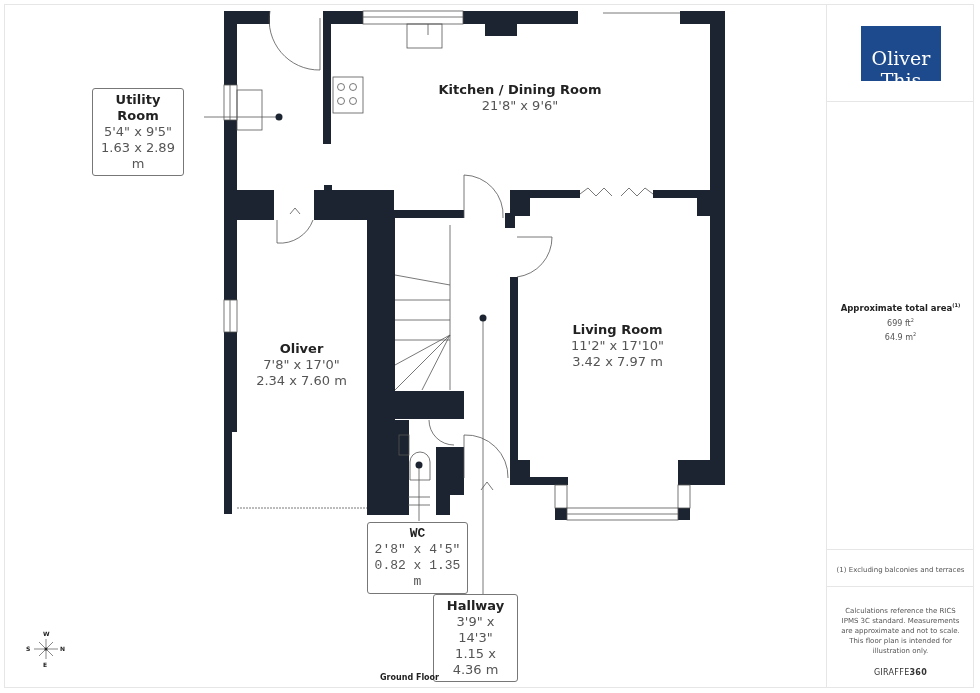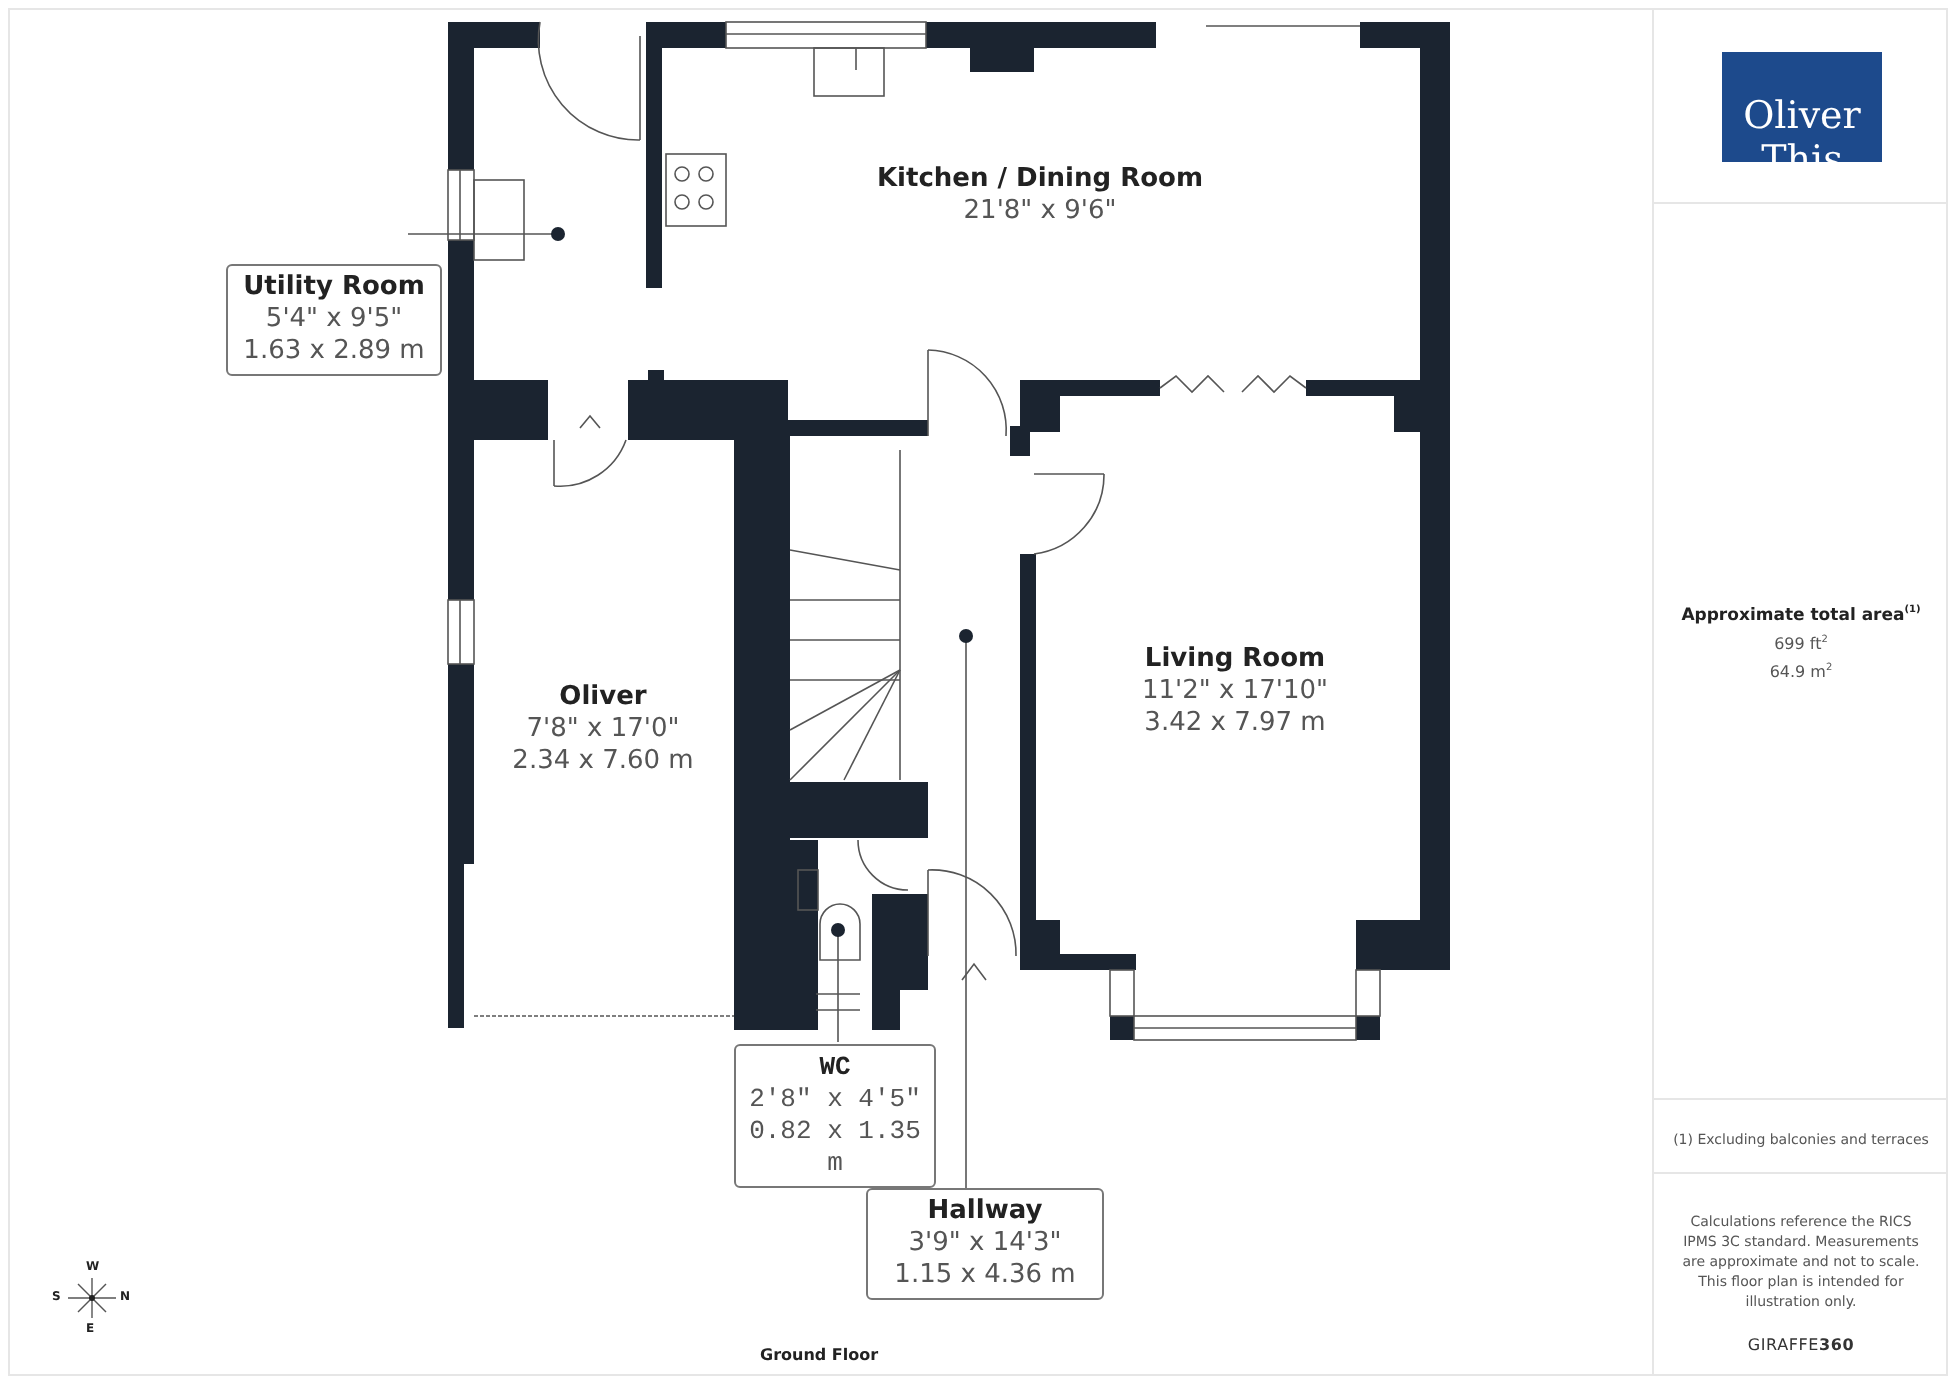--- a/index.html
+++ b/index.html
@@ -147,21 +147,21 @@
     <polyline points="290,214 295,208 300,214"></polyline>
     <polyline points="481,490 487,482 493,490"></polyline>
   </g>
   <g fill="#1b2430">
     <circle cx="279" cy="117" r="3.5"></circle>
     <circle cx="483" cy="318" r="3.5"></circle>
     <circle cx="419" cy="465" r="3.5"></circle>
   </g>
 </svg>
 
-<div class="label boxed" style="left:113px;top:88px;width:108px;margin-top:44px;">
+<div class="label boxed" style="left:92px;top:88px;width:92px;">
   <div class="name">Utility Room</div>
   <div>5'4" x 9'5"</div>
   <div>1.63 x 2.89 m</div>
 </div>
 
 <div class="label" style="left:420px;top:82px;width:200px;">
   <div class="name">Kitchen / Dining Room</div>
   <div>21'8" x 9'6"</div>
 </div>
 
@@ -176,21 +176,21 @@
   <div>11'2" x 17'10"</div>
   <div>3.42 x 7.97 m</div>
 </div>
 
 <div class="label boxed" style="left:367px;top:522px;width:101px;font-family:Liberation Mono, monospace;">
   <div class="name">WC</div>
   <div>2'8" x 4'5"</div>
   <div>0.82 x 1.35 m</div>
 </div>
 
-<div class="label boxed" style="left:433px;top:594px;width:119px;">
+<div class="label boxed" style="left:433px;top:594px;width:85px;">
   <div class="name">Hallway</div>
   <div>3'9" x 14'3"</div>
   <div>1.15 x 4.36 m</div>
 </div>
 
 <div class="compass">
   <svg width="44" height="44" style="position:absolute;left:0;top:0;">
     <g stroke="#555" stroke-width="0.7">
       <line x1="22" y1="12" x2="22" y2="32"></line>
       <line x1="10" y1="22" x2="34" y2="22"></line>

